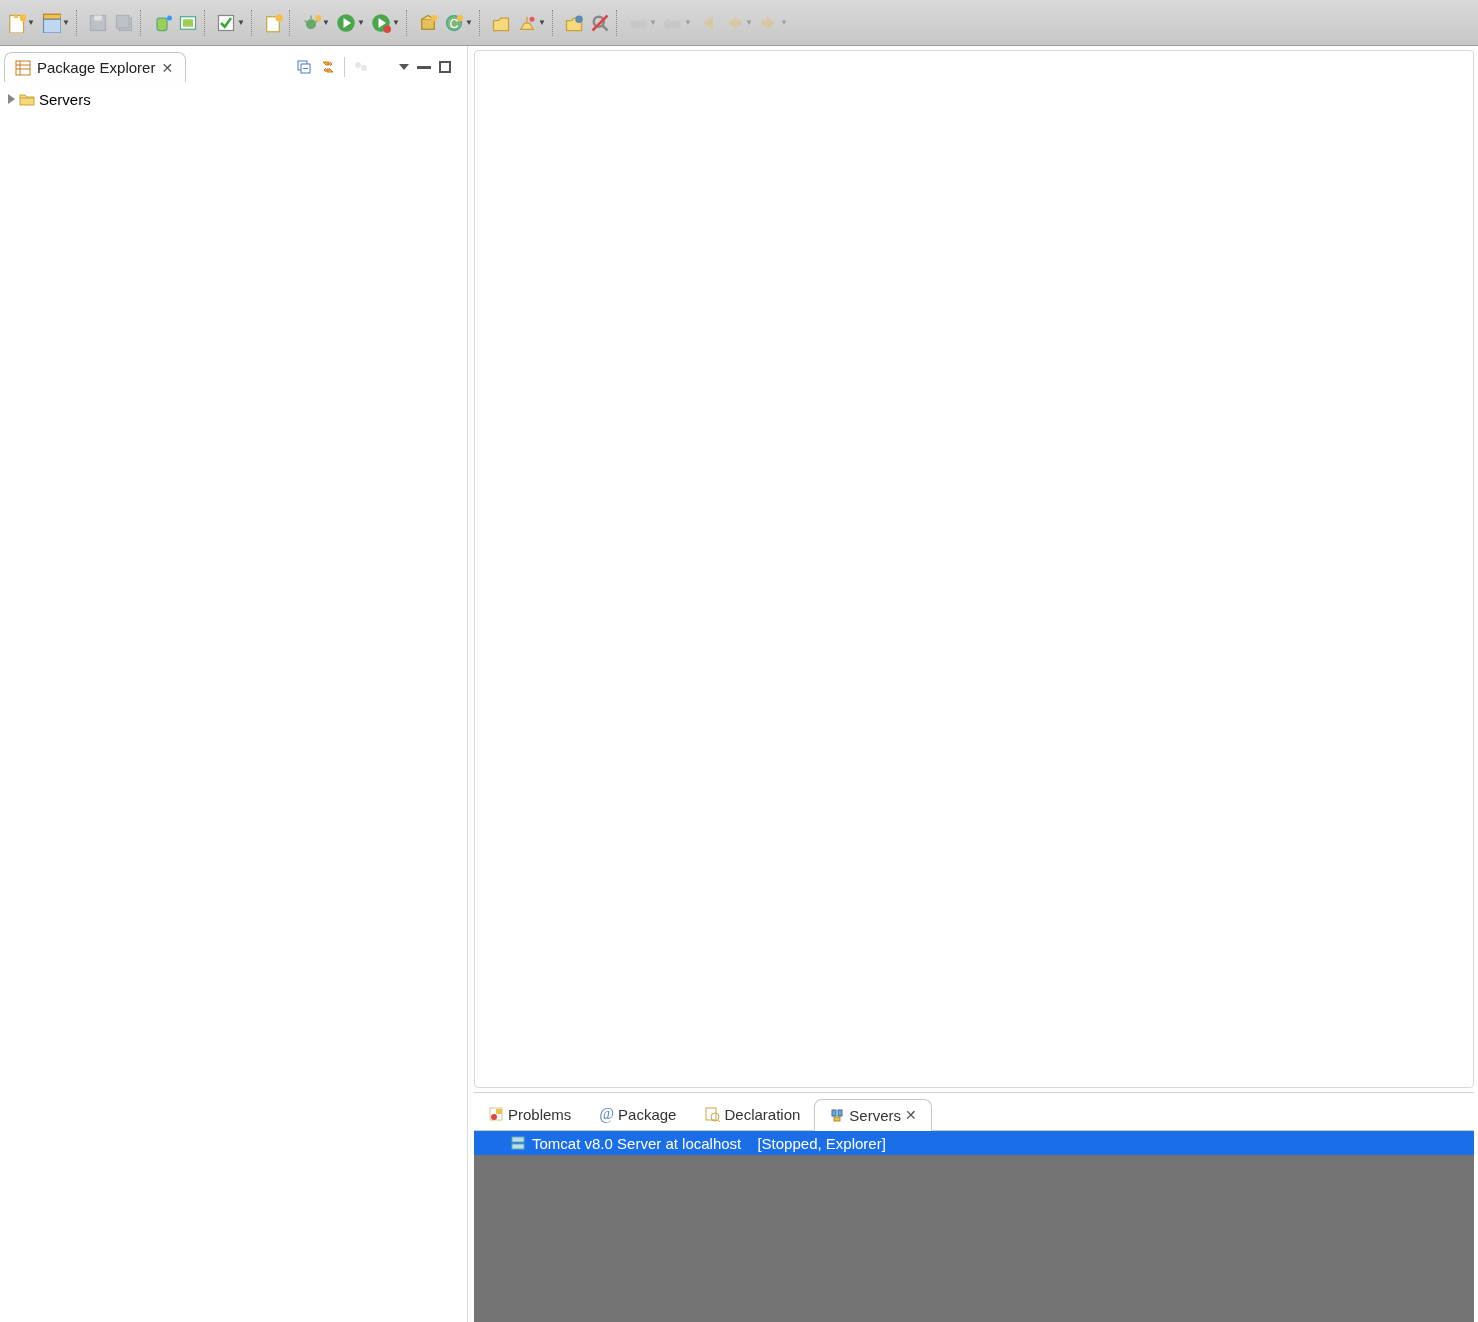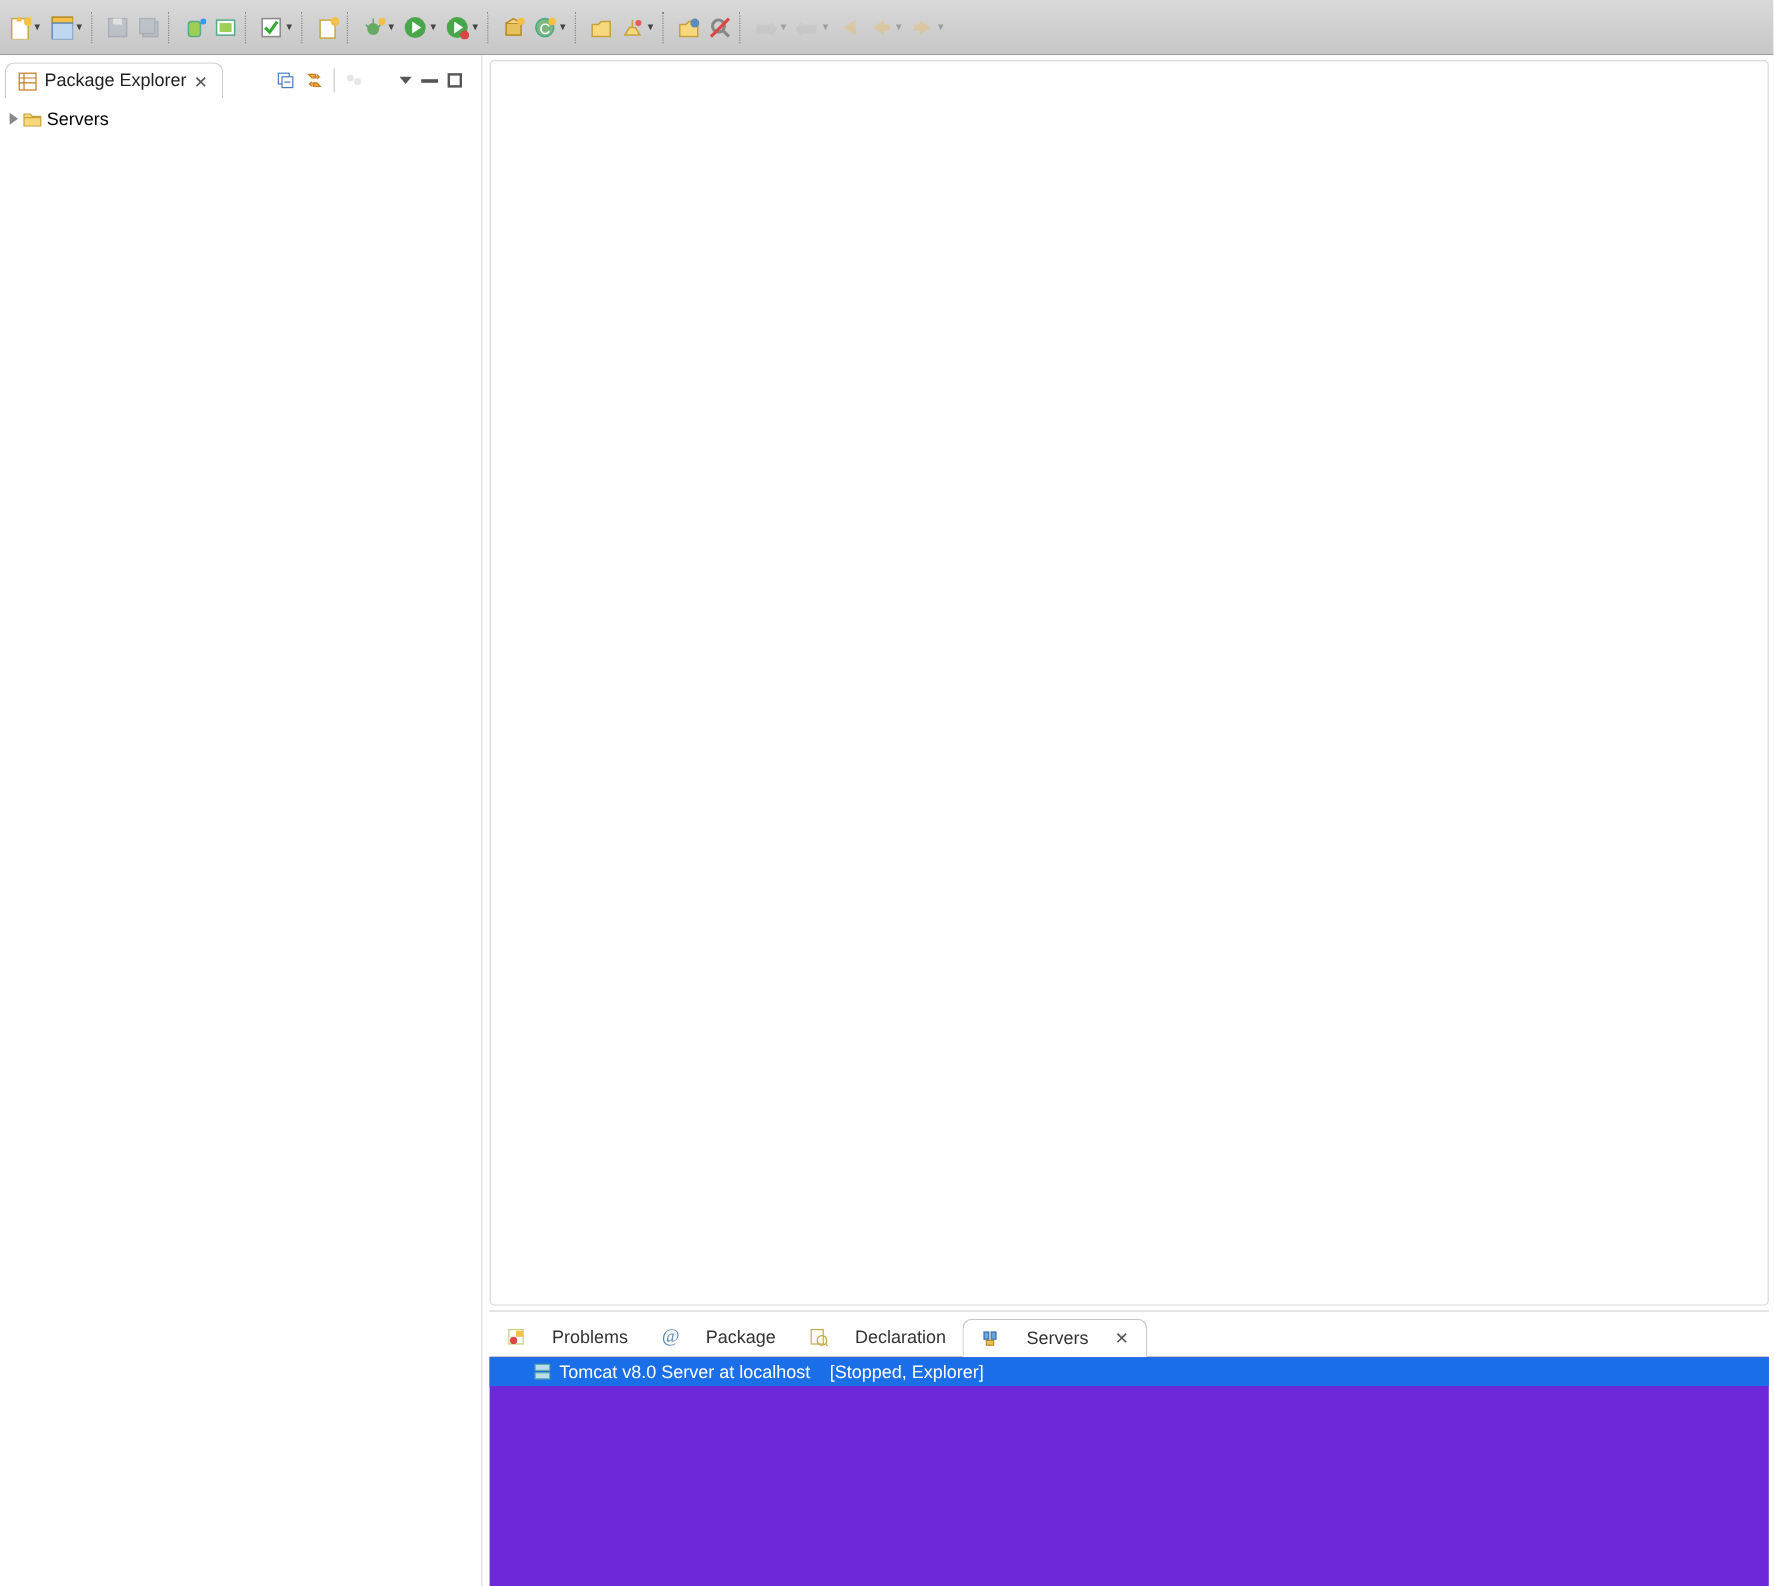--- a/index.html
+++ b/index.html
@@ -43,21 +43,21 @@
 .icon { width: 20px; height: 20px; }
 .faded { opacity: .35; }
 
 
 .work {
   flex: 1;
   display: flex;
   background: #fff;
 }
 .left-pane {
-  width: 402px;
+  width: 468px;
   border-right: 1px solid #ddd;
   display:flex;
   flex-direction:column;
 }
 .right-pane {
   flex:1;
   display:flex;
   flex-direction:column;
 }
 .editor-area {
@@ -126,38 +126,38 @@
 .bottom-tabs {
   display:flex;
   align-items:flex-end;
   height: 38px;
   padding-top:6px;
   border-bottom: 1px solid #c9c9c9;
 }
 .bottom-tab {
   display:flex;
   align-items:center;
-  gap:22px;
+  gap:4px;
   padding: 0 14px;
   height: 32px;
   border-top-left-radius: 8px;
   border-top-right-radius: 8px;
   font-size: 15px;
   color:#333;
 }
 .bottom-tab.active {
   border: 1px solid #c9c9c9;
   border-bottom-color: #fff;
   background:#fff;
   position:relative;
   top:1px;
 }
 .server-list {
   flex:1;
-  background:#6d28d9;
+  background:#737373;
 }
 .server-row {
   display:flex;
   align-items:center;
   height:24px;
   background:#1a6fe8;
   color:#fff;
   font-size:15px;
   padding-left: 36px;
   gap: 6px;

